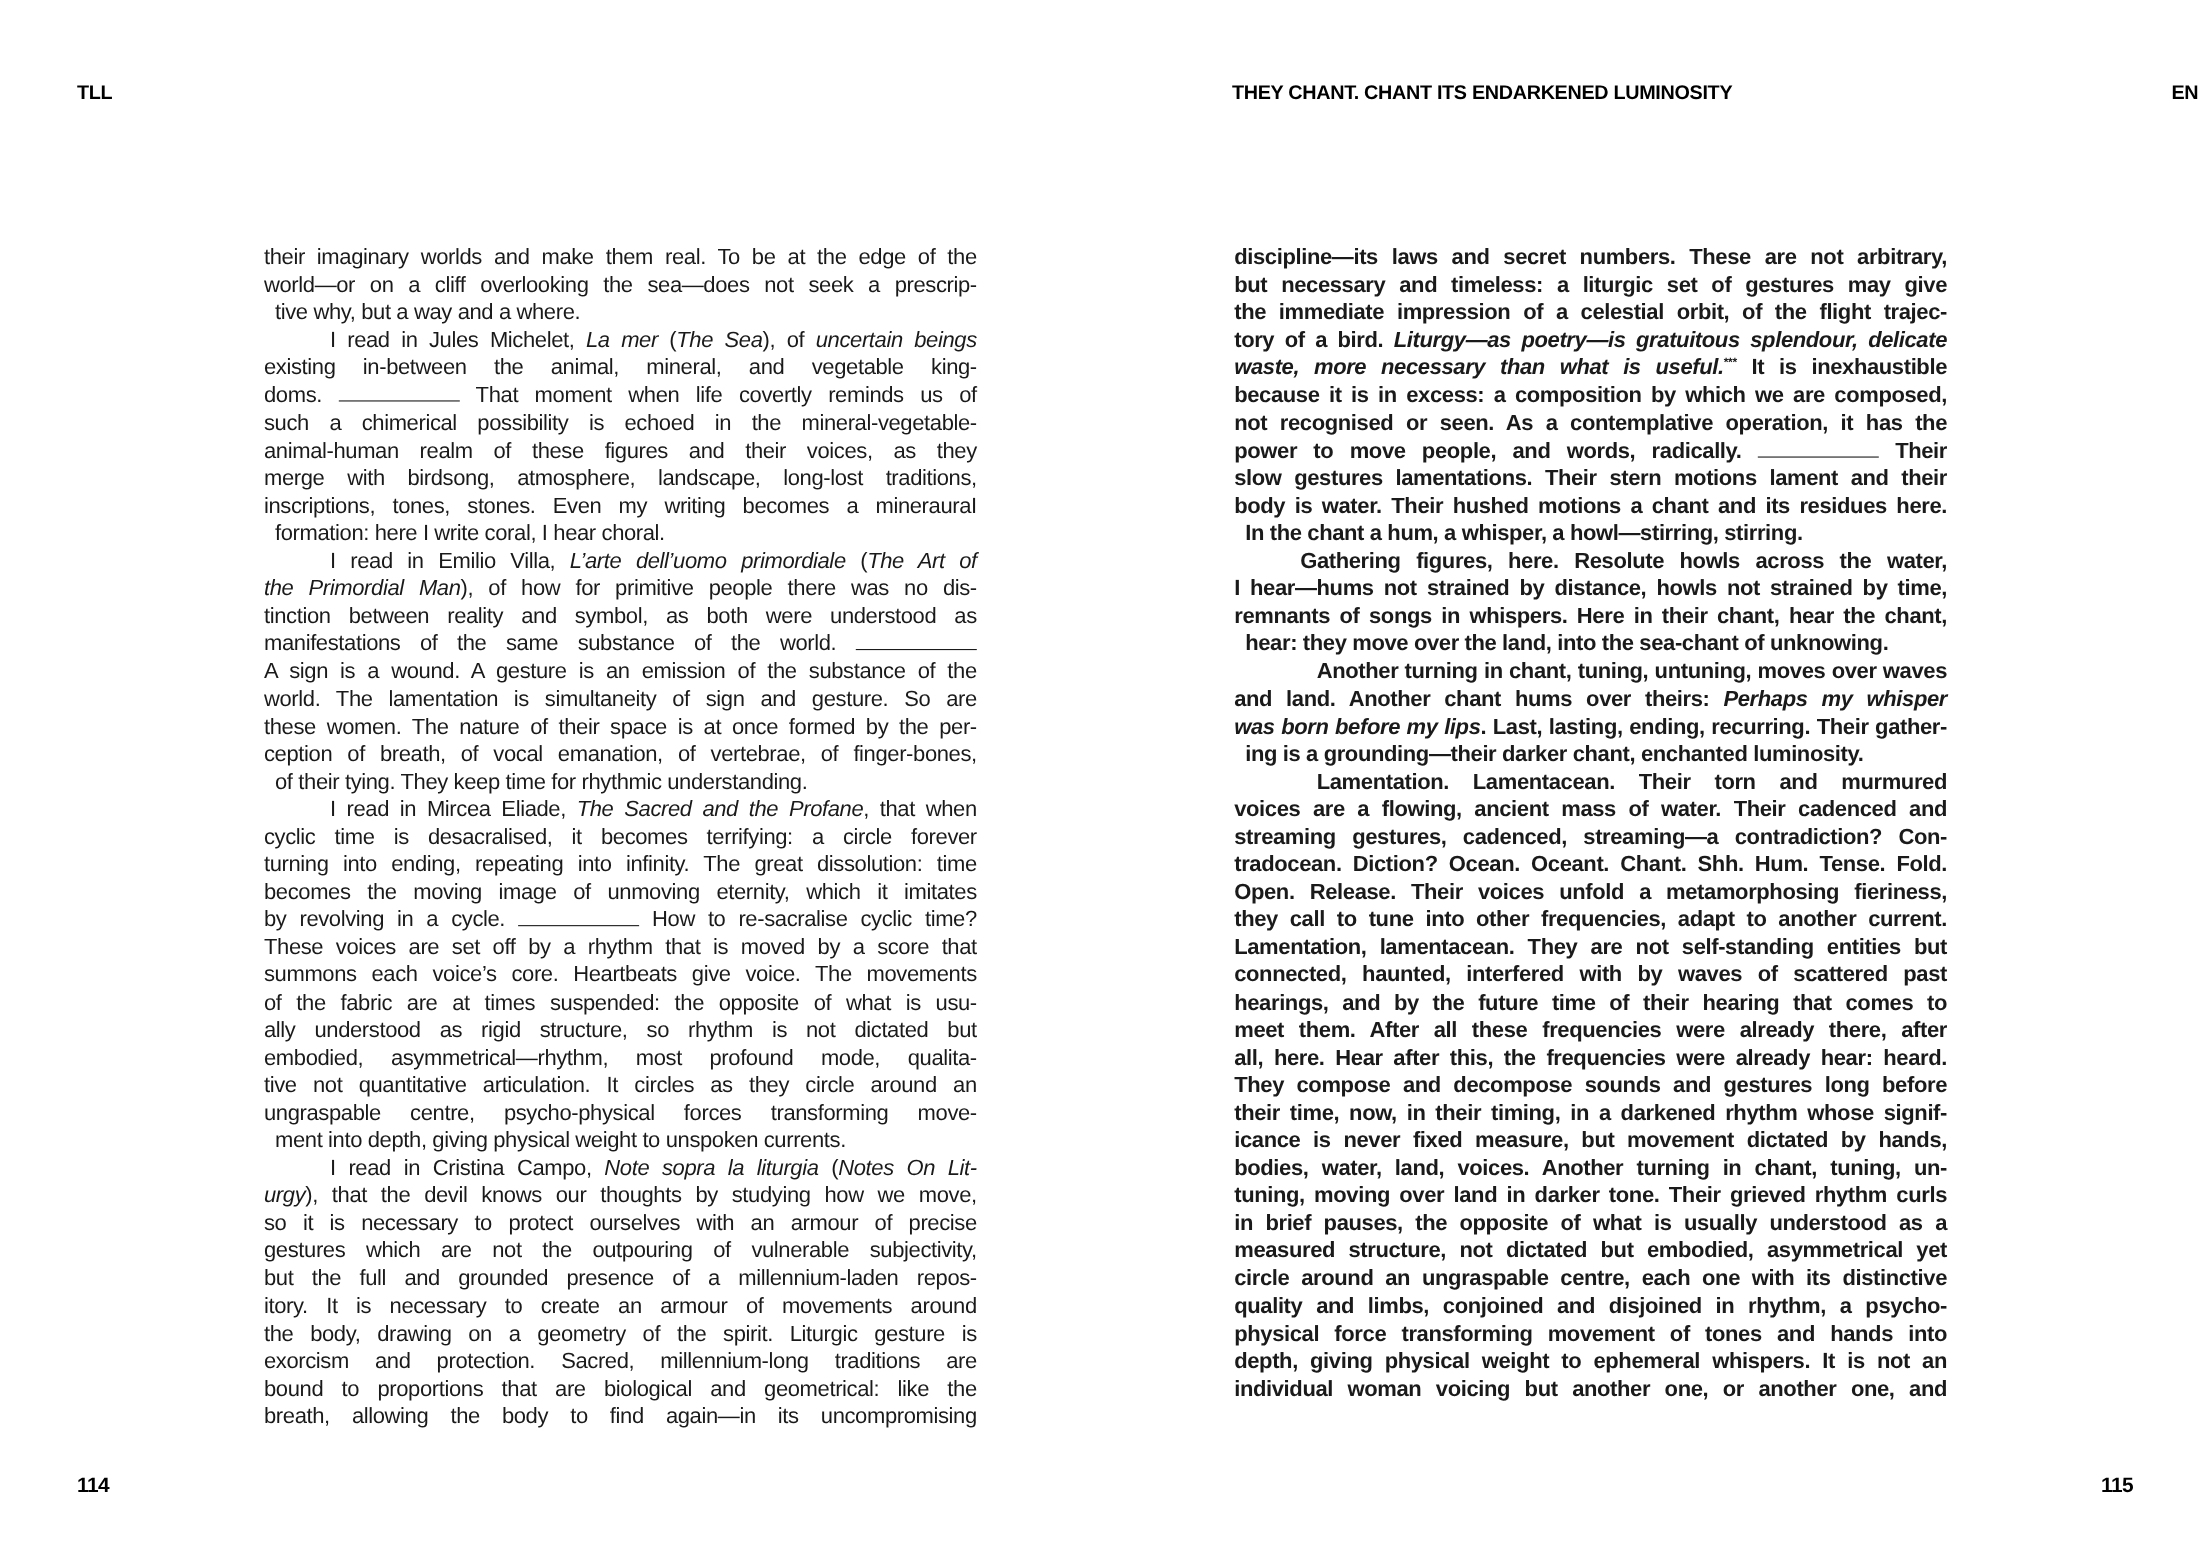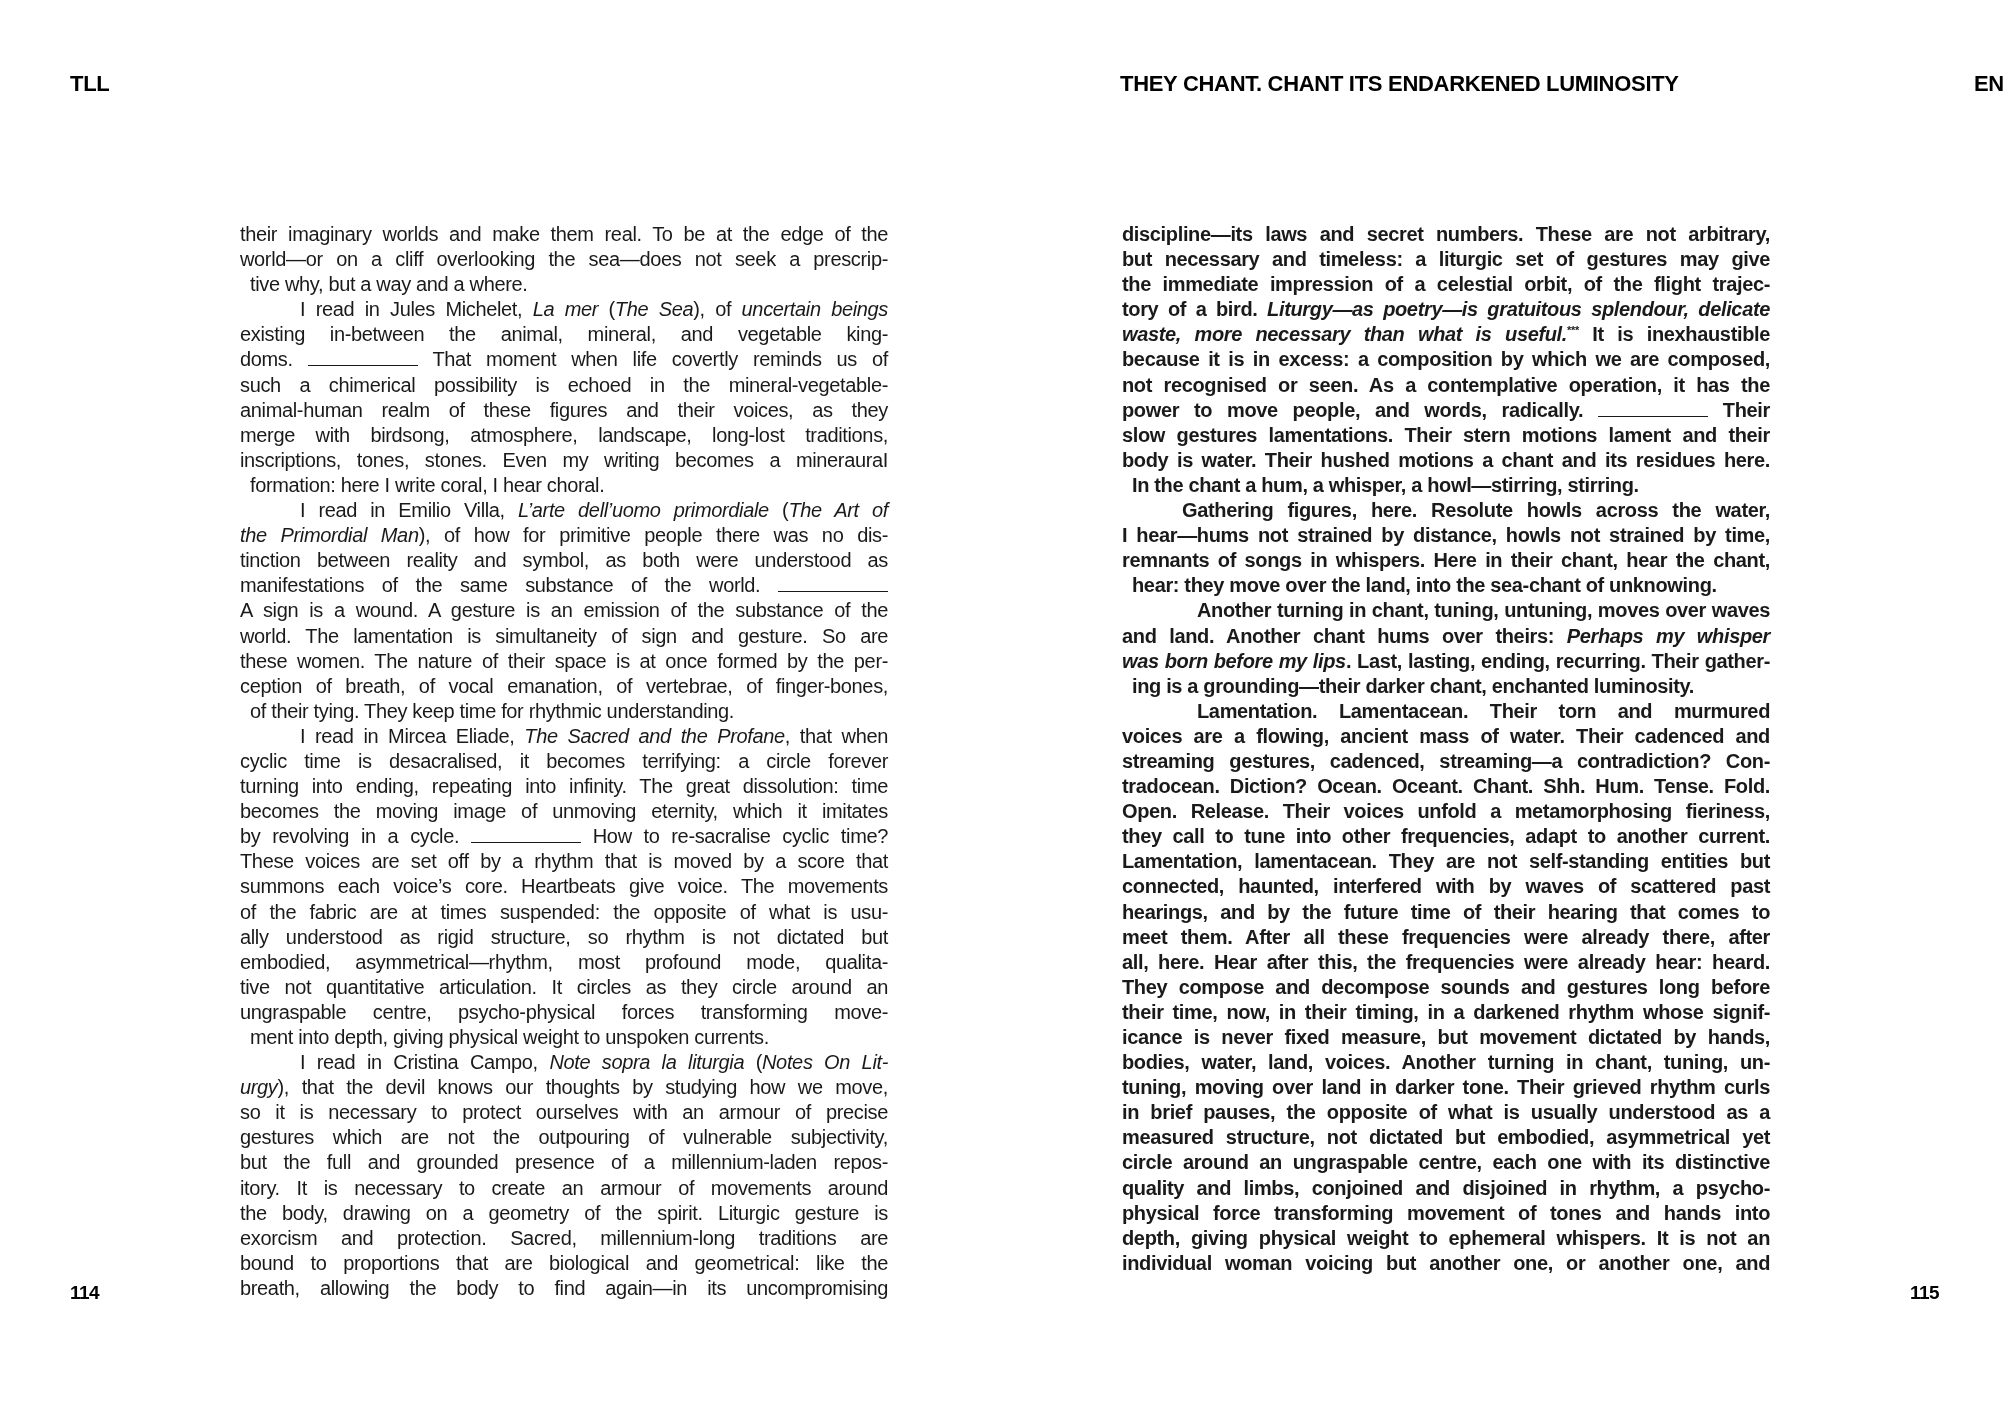--- a/index.html
+++ b/index.html
@@ -4,25 +4,25 @@
 <style>
   html, body { margin: 0; padding: 0; background: #ffffff; }
   body {
     width: 2008px; height: 1417px; position: relative; overflow: hidden;
     font-family: "Liberation Sans", "DejaVu Sans", sans-serif;
     color: #1a1a1a;
   }
   .running-head {
     position: absolute; top: 72px;
     font-family: "Liberation Sans", sans-serif;
-    font-weight: bold; font-size: 22px; letter-spacing: -0.3px;
+    font-weight: bold; font-size: 18px; letter-spacing: -0.3px;
     color: #000; line-height: 24px;
   }
   .folio {
-    position: absolute; top: 1281px;
+    position: absolute; top: 1339px;
     font-family: "Liberation Sans", sans-serif;
     font-weight: bold; font-size: 19px; color: #000; line-height: 24px;
     letter-spacing: -0.5px;
   }
   .column {
     position: absolute; top: 222px; width: 648px;
   }
   .col-left { left: 240px; }
   .col-right { left: 1122px; font-weight: bold; }
   .line {

